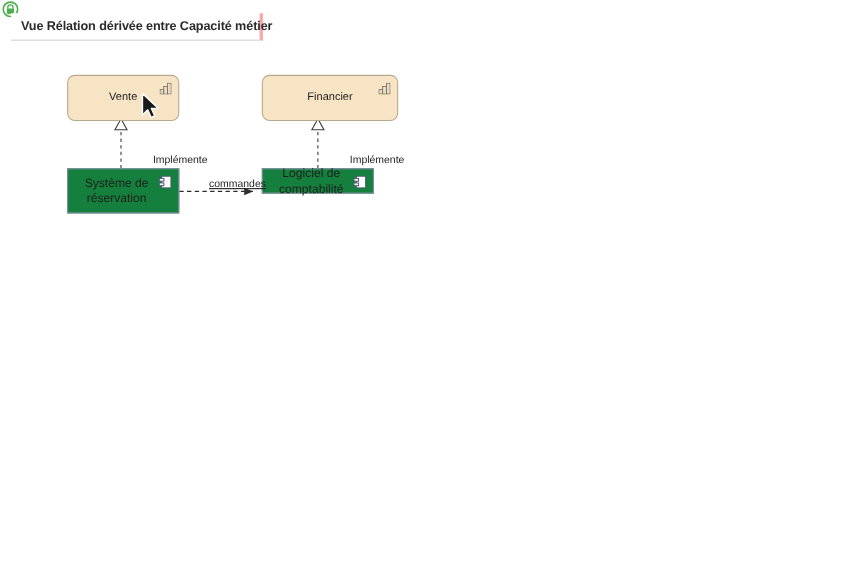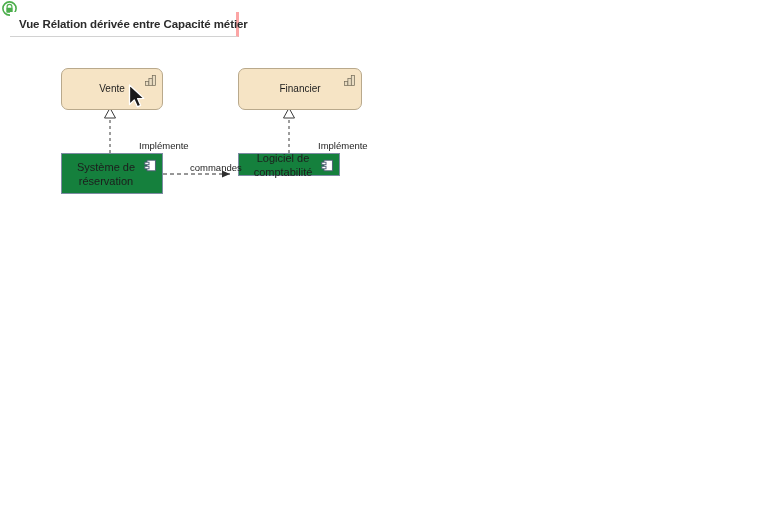--- a/index.html
+++ b/index.html
@@ -206,19 +206,19 @@
       <rect x="3" y="1.2" width="8.4" height="10.6" fill="#ffffff" stroke="#4a5a72" stroke-width="0.9"></rect>
       <rect x="0.8" y="3.2" width="4.2" height="2.5" fill="#ffffff" stroke="#4a5a72" stroke-width="0.9"></rect>
       <rect x="0.8" y="7.3" width="4.2" height="2.5" fill="#ffffff" stroke="#4a5a72" stroke-width="0.9"></rect>
     </svg>
   </div>
 
   <span class="rel-label" style="left:112px; top:140px;">Implémente</span>
 
   <span class="rel-label" style="left:291px; top:140px;">Implémente</span>
 
-  <span class="rel-label" style="left:163px; top:162px;">commandes</span>
+  <span class="rel-label" style="left:163px; top:162px;text-decoration:underline;">commandes</span>
 
   <svg id="mouse-cursor" viewBox="0 0 18 26" xmlns="http://www.w3.org/2000/svg">
     <path d="M1.5,1 L1.5,20.5 L6.3,15.9 L9.4,22.8 L12.6,21.3 L9.6,14.6 L15.8,14.3 z" fill="#1a1a1a" stroke="#ffffff" stroke-width="1.3" stroke-linejoin="round"></path>
   </svg>
 
 </div>
 
 </body></html>

